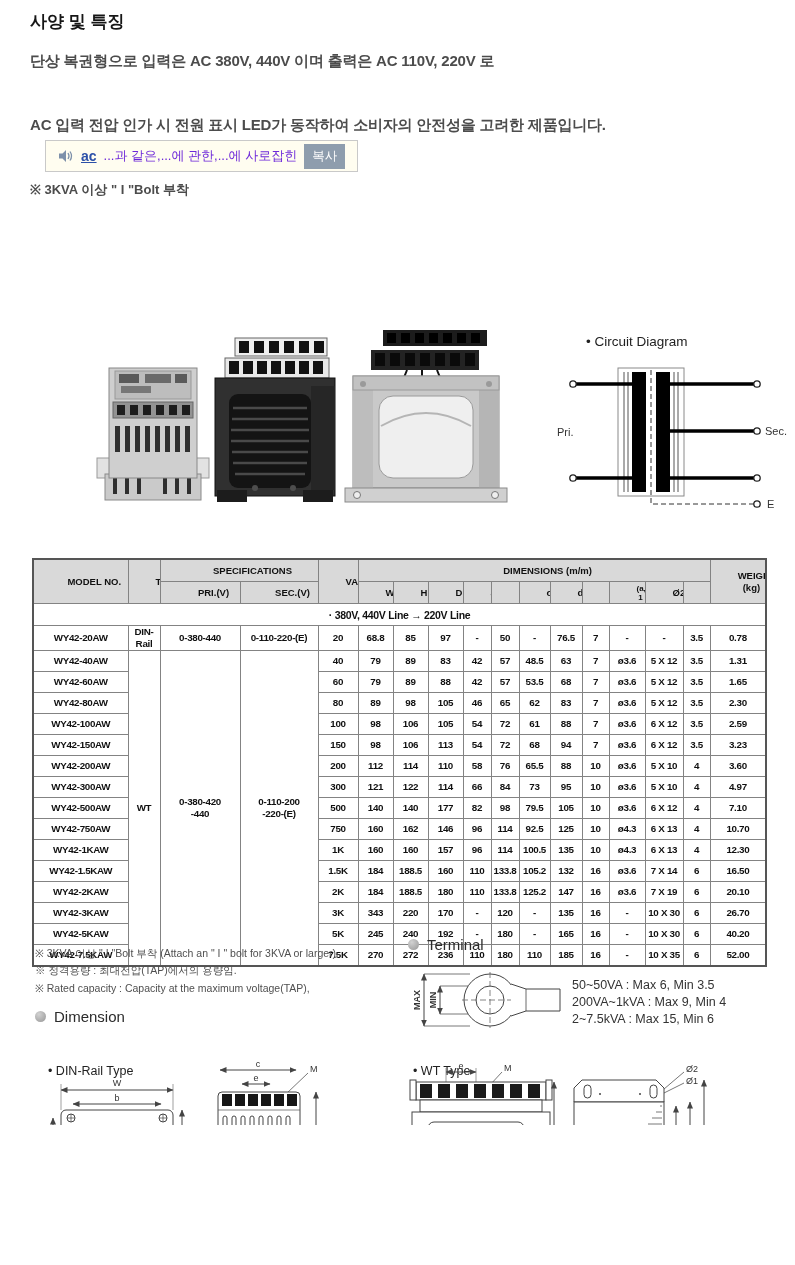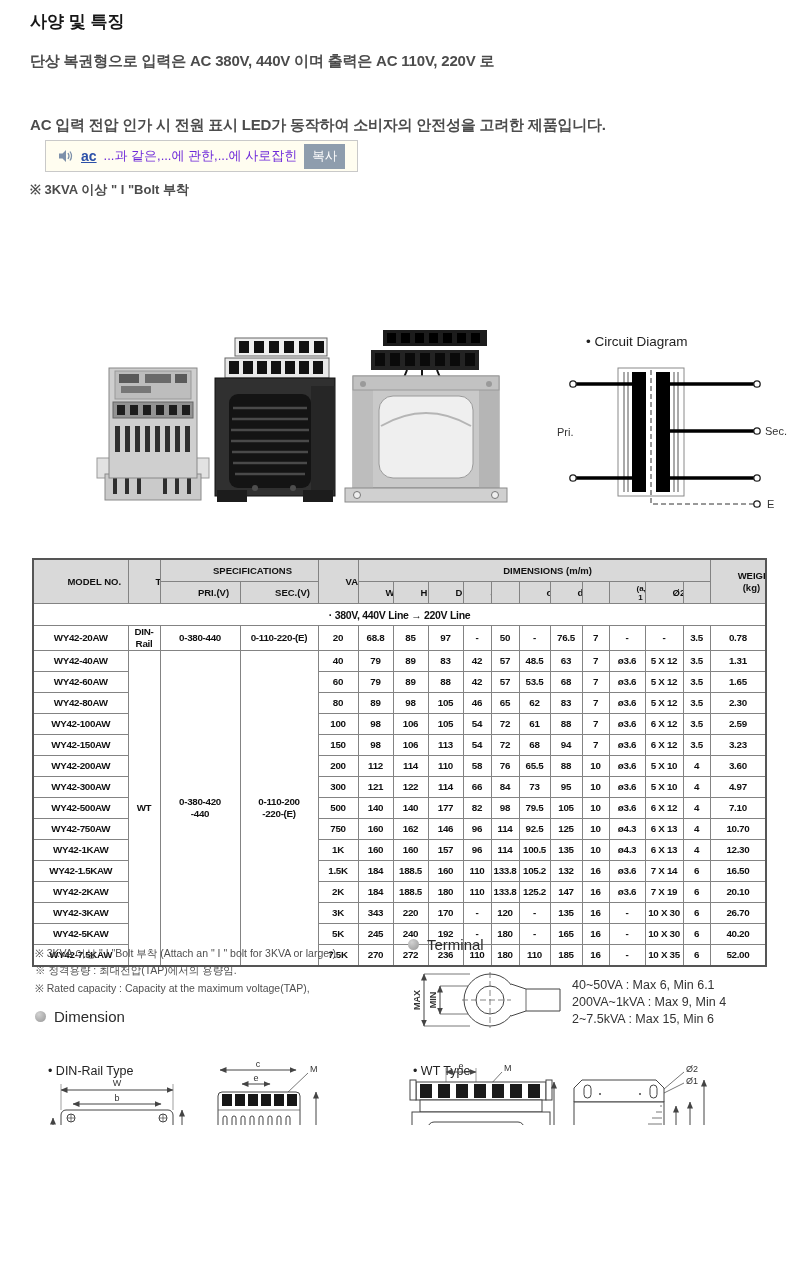--- a/index.html
+++ b/index.html
@@ -533,21 +533,21 @@
     <text x="26" y="38" class="dimtxt" font-weight="bold" text-anchor="middle" transform="rotate(-90 26 38)">MIN</text>
     <circle cx="80" cy="38" r="26" fill="#fff" stroke="#444"></circle>
     <circle cx="80" cy="38" r="14" fill="#fff" stroke="#444"></circle>
     <line x1="52" y1="38" x2="108" y2="38" stroke="#666" stroke-dasharray="6,3" stroke-width="0.8"></line>
     <line x1="80" y1="10" x2="80" y2="66" stroke="#666" stroke-dasharray="6,3" stroke-width="0.8"></line>
     <path d="M101,22 L116,27 H150 V49 H116 L101,54" fill="#fff" stroke="#444"></path>
     <line x1="116" y1="27" x2="116" y2="49" stroke="#444" stroke-width="0.8"></line>
   </svg>
 
   <div class="abs tspecs">
-    <p>40~50VA : Max 6,  Min 6.1</p>
+    <p>50~50VA : Max 6,  Min 3.5</p>
     <p>200VA~1kVA : Max 9,  Min 4</p>
     <p>2~7.5kVA : Max 15,  Min 6</p>
   </div>
 
   <div class="abs sechead dim-head">
     <span class="bullet"></span>
     <span>Dimension</span>
   </div>
   <div class="abs sublabel din-label">• DIN-Rail Type</div>
   <div class="abs sublabel wt-label">• WT Type</div>

